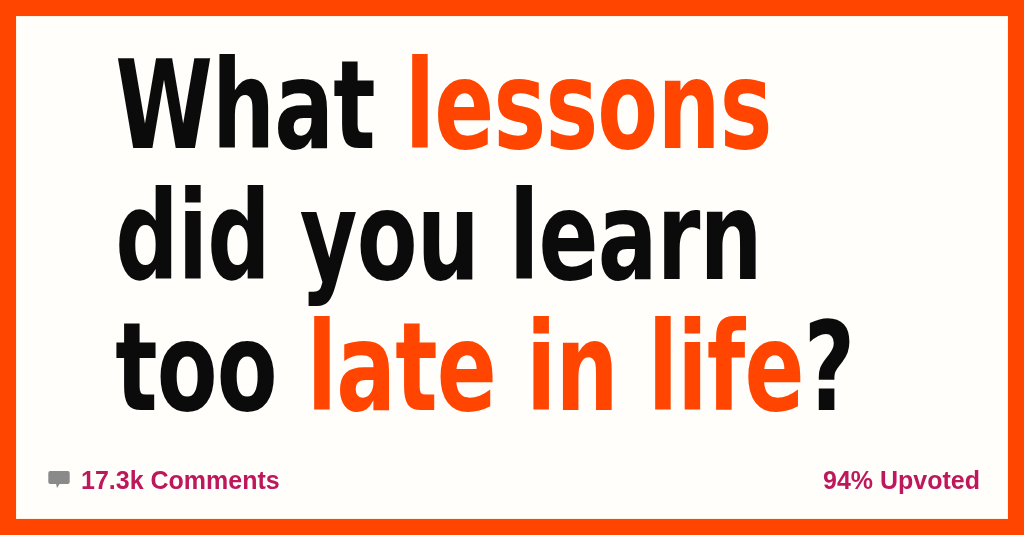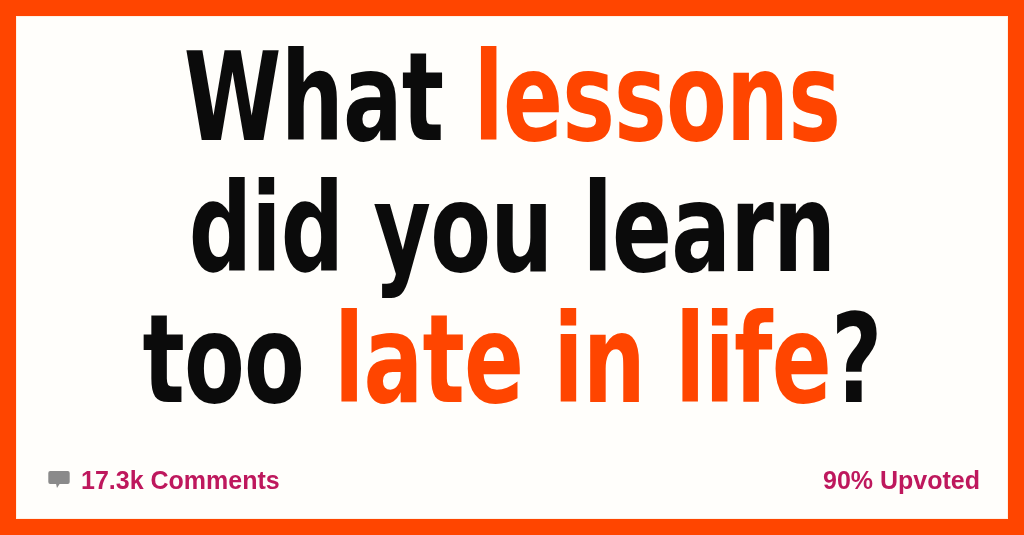--- a/index.html
+++ b/index.html
@@ -28,22 +28,21 @@
     background: #fffefb;
     box-shadow: inset 0 0 0 1px rgba(255, 240, 225, 0.9);
     display: block;
   }
 
   
   #headline {
     position: absolute;
     left: 0;
     right: 0;
-    top: 16px;
-    text-align: center;
+    top: 24px;
     font-family: "Liberation Sans Narrow", "DejaVu Sans Condensed",
                  "Liberation Sans", sans-serif;
     font-weight: 700;
     font-size: 123px;
     line-height: 131px;
     letter-spacing: -1px;
     color: #0b0b0b;
     -webkit-font-smoothing: antialiased;
   }
 
@@ -115,19 +114,19 @@
         <svg id="comment-icon" viewBox="0 0 22 22" aria-hidden="true">
           <path d="M2.2 2.0 h17.6 a1.9 1.9 0 0 1 1.9 1.9 v9.2
                    a1.9 1.9 0 0 1 -1.9 1.9 h-8.2 l-2.6 3.9 -0.9 -3.9
                    h-5.9 a1.9 1.9 0 0 1 -1.9 -1.9 v-9.2
                    a1.9 1.9 0 0 1 1.9 -1.9 z" fill="#8a8a8a"></path>
         </svg>
         <span class="meta-text">17.3k Comments</span>
       </div>
 
       <div>
-        <span class="meta-text">90% Upvoted</span>
+        <span class="meta-text">94% Upvoted</span>
       </div>
 
     </div>
 
   </div>
 </div>
 
 </body></html>

